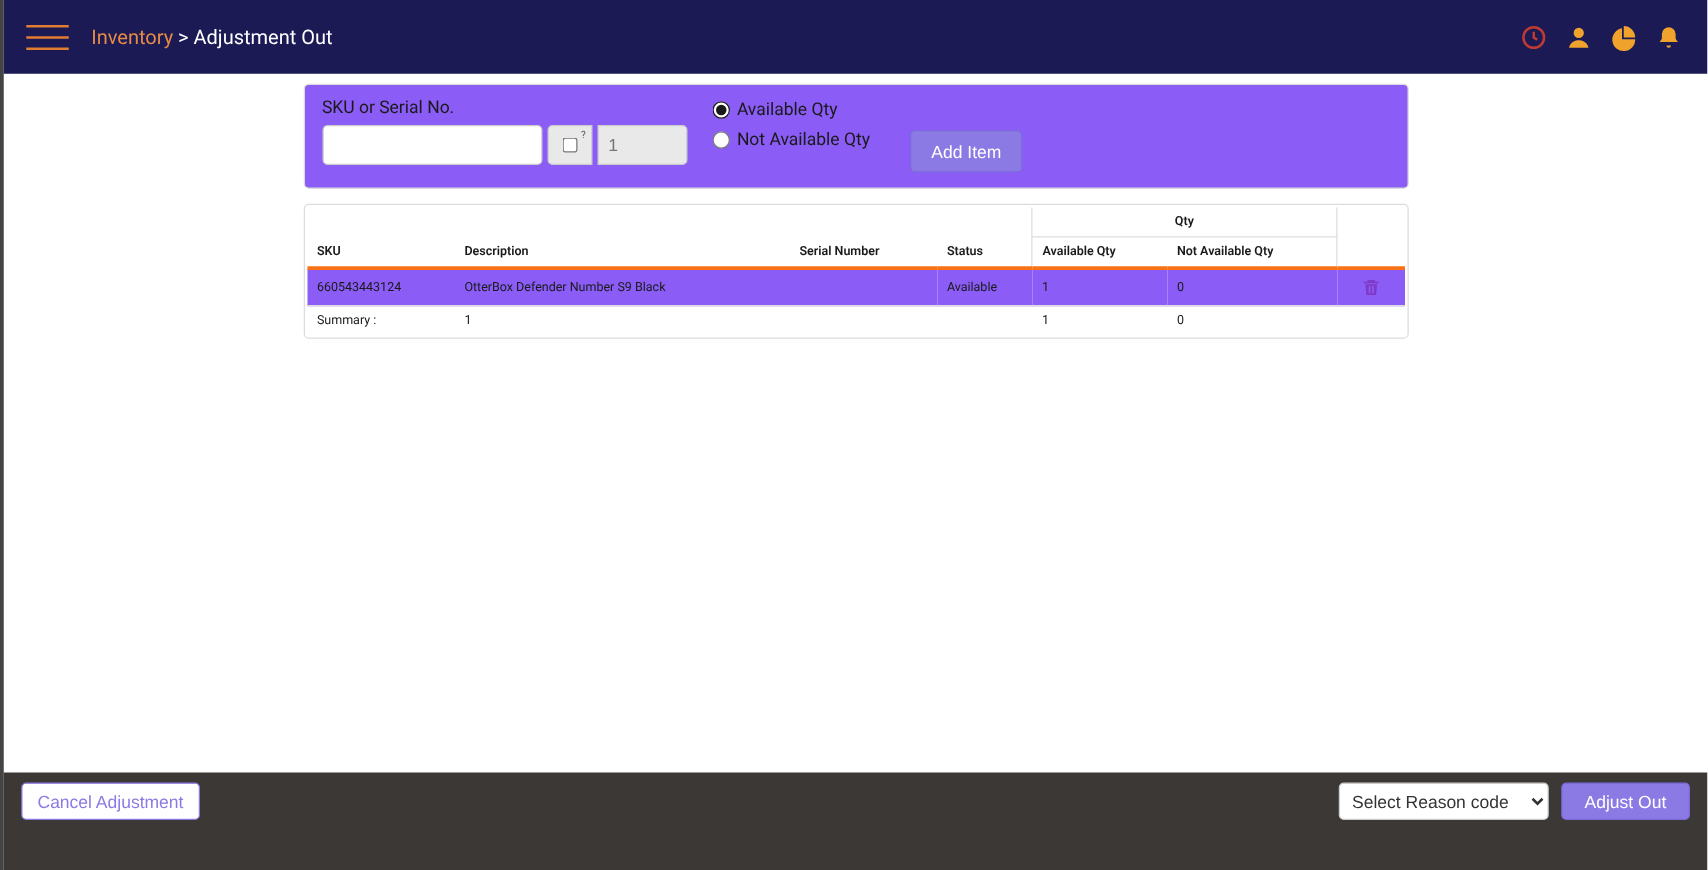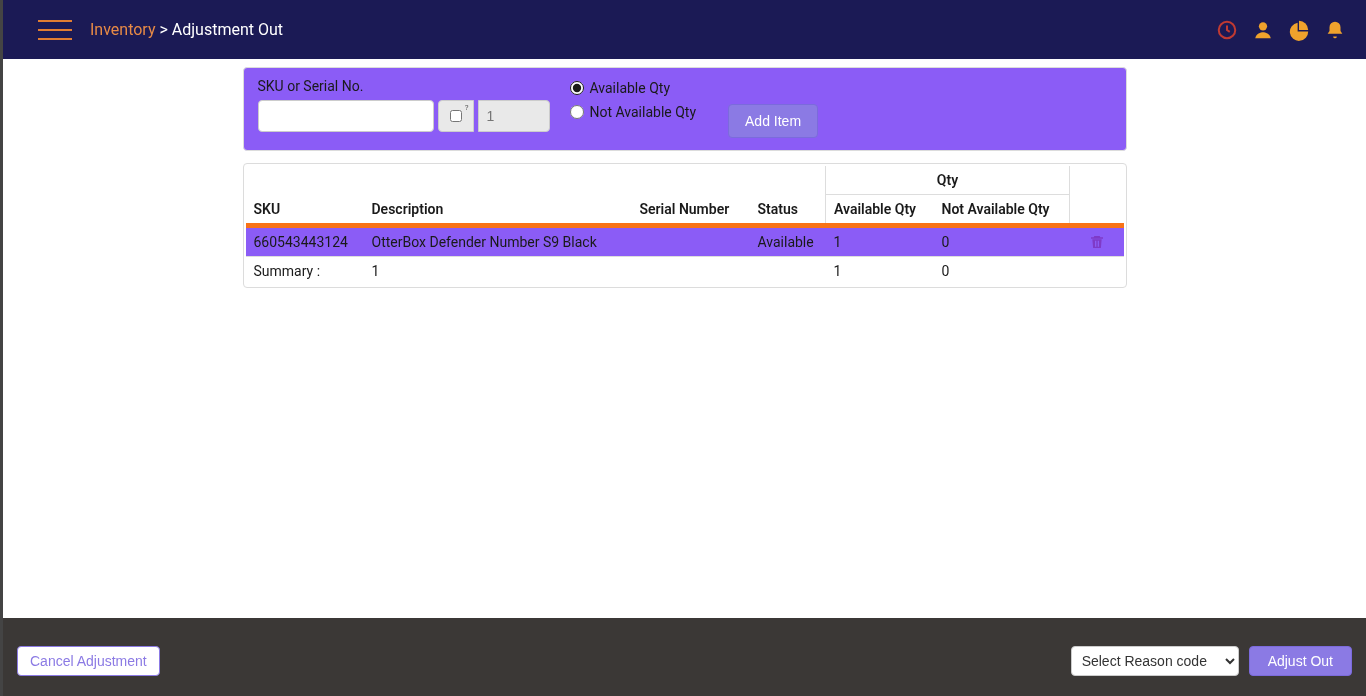--- a/index.html
+++ b/index.html
@@ -1,18 +1,18 @@
 <!DOCTYPE html>
 <html><head>
 <meta charset="utf-8">
 <style>
   * { box-sizing: border-box; margin: 0; padding: 0; }
   body { font-family: -apple-system, BlinkMacSystemFont, "Segoe UI", Roboto, Arial, sans-serif; font-size: 14px; background:#fff; color:#1a1a1a; width:1366px; height:696px; overflow:hidden; position:relative; }
   
-  .navbar { position:absolute; left:3px; right:0; top:0; height:59px; background:#1b1a55; display:flex; align-items:center; padding-left:35px; }
+  .navbar { position:absolute; left:3px; right:0; top:0; height:59px; background:#1b1a55; display:flex; align-items:center; padding-left:18px; }
   .hamburger { width:34px; height:20px; display:flex; flex-direction:column; justify-content:space-between; margin-right:18px; cursor:pointer; }
   .hamburger span { display:block; height:2px; background:#e17d32; }
   .breadcrumb { color:#fff; font-size:16px; }
   .breadcrumb .bc-root { color:#e78a46; }
   .nav-icons { margin-left:auto; display:flex; align-items:center; gap:14px; padding-right:20px; }
   .nav-icon svg { display:block; }
   .clock-icon svg { stroke:#c03a32; }
   .user-icon svg { fill:#efa22c; }
   .pie-icon svg { fill:#efa22c; }
   .bell-icon svg { fill:#efa22c; }
@@ -32,37 +32,37 @@
   .qty-input { width:72px; height:32px; border:1px solid #ccc; background:#e9e9e9; border-radius:0 4px 4px 0; padding:0 8px; font-size:14px; color:#888; }
   .radio-col { display:flex; flex-direction:column; gap:8px; padding-top:2px; }
   .radio-col label { display:flex; align-items:center; gap:6px; font-size:14px; color:#1a1a1a; cursor:pointer; }
   .radio-col input { width:14px; height:14px; accent-color:#1a1a1a; }
   .add-item-btn { align-self:flex-end; height:34px; padding:0 16px; background:#8b7ae4; color:#fff; border:1px solid #7b6adc; border-radius:4px; font-size:14px; cursor:pointer; margin-top:auto; margin-bottom:0; margin-left:12px; }
   .filter-card .add-col { display:flex; align-items:flex-end; height:60px; }
 
   
   .table-card { border:1px solid #dcdcdc; border-radius:4px; margin-top:12px; padding:2px; background:#fff; }
   table { width:100%; border-collapse:collapse; }
-  th, td { padding:6px 8px; text-align:left; font-size:14px; }
+  th, td { padding:6px 8px; text-align:left; font-size:10px; }
   thead tr.group-row th { border-bottom:1px solid #ddd; font-weight:600; }
   thead tr.group-row .qty-group { text-align:center; border-left:1px solid #ddd; border-right:1px solid #ddd; border-bottom:1px solid #ddd;}
-  thead tr.col-row th { font-weight:600; border-bottom:5px solid #f97316; }
+  thead tr.col-row th { font-weight:600; border-bottom:3px solid #f97316; }
   thead tr.col-row th.borL { border-left:1px solid #ddd; }
   thead tr.col-row th.borR { border-right:1px solid #ddd; }
   tbody tr.data-row { background:#8b5cf6; }
   tbody tr.data-row td { border-bottom:1px solid #ddd; }
   tbody tr.summary-row td { }
   .del-cell { text-align:center; }
   .del-btn svg { display:block; margin:0 auto; }
 
   
   .footer { position:absolute; left:3px; right:0; bottom:0; height:78px; background:#3b3836; padding:8px 14px 10px 14px; display:flex; flex-direction:column; gap:8px; }
   .note-input { width:100%; height:30px; border:1px solid #ccc; border-radius:4px; padding:0 10px; font-size:14px; background:#fff; color:#333; }
   .note-input::placeholder { color:#9c9c9c; }
-  .footer-row { display:flex; gap:10px;margin-top:20px; }
+  .footer-row { display:flex; gap:10px; }
   .cancel-btn { background:#fff; border:1px solid #8b7ae4; color:#8b7ae4; border-radius:4px; height:30px; padding:0 12px; font-size:14px; cursor:pointer; }
   .spacer { flex:1; }
   .reason-select { height:30px; width:168px; border:1px solid #ccc; border-radius:4px; background:#fff; padding:0 6px; font-size:14px; color:#333; }
   .adjust-btn { height:30px; padding:0 18px; background:#8b7ae4; color:#fff; border:1px solid #7b6adc; border-radius:4px; font-size:14px; cursor:pointer; }
 
   
   .left-gutter { position:absolute; left:0; top:0; width:3px; height:100%; background:#444; }
 </style>
 </head>
 <body>

